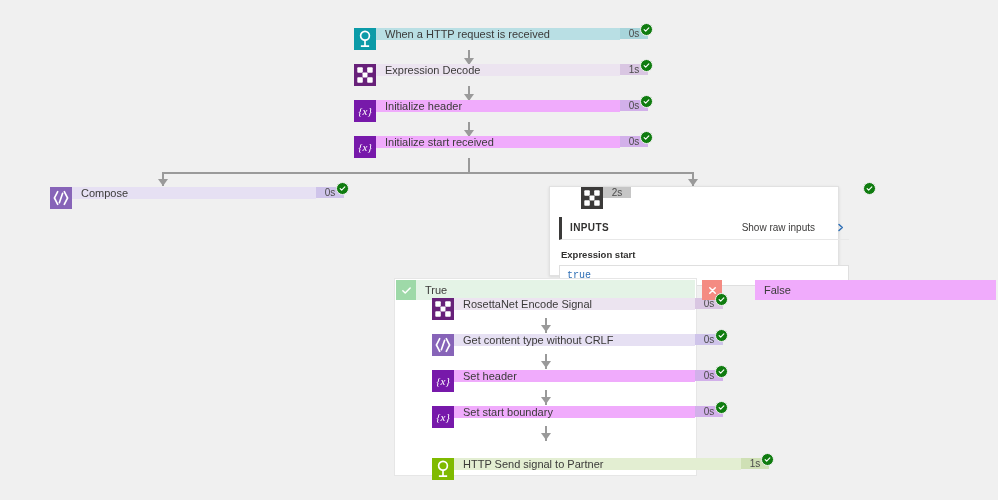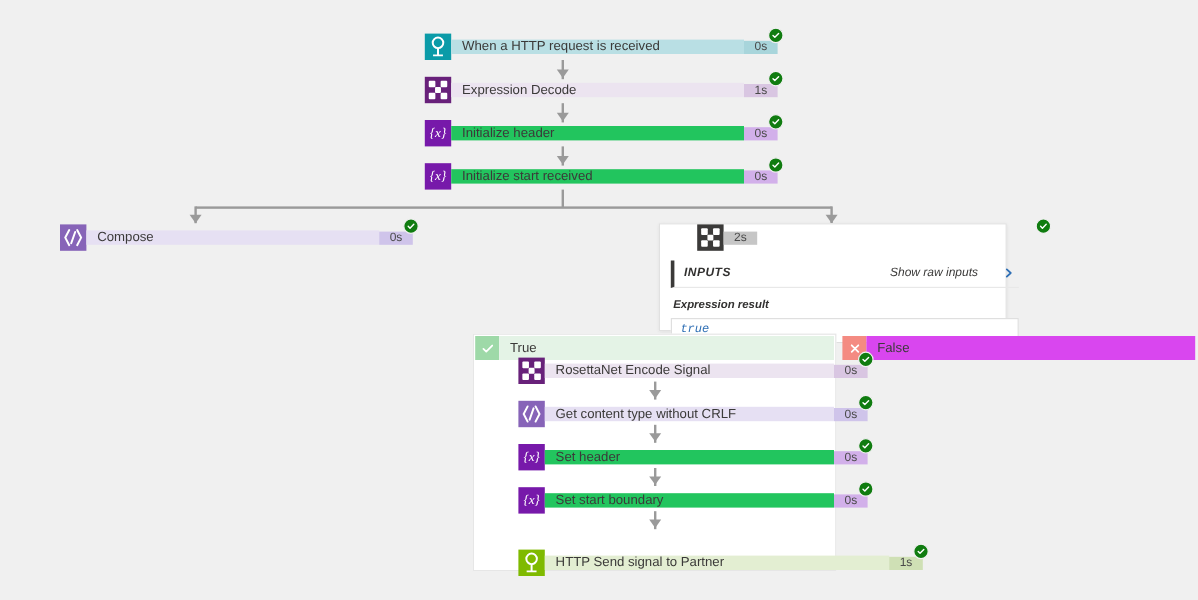--- a/index.html
+++ b/index.html
@@ -6,21 +6,21 @@
   body{
     width:998px;height:500px;
     background:#f0f0f0;
     font-family:"Liberation Sans","DejaVu Sans",sans-serif;
     font-size:11px;color:#333;
     overflow:hidden;position:relative;
   }
   .canvas{position:absolute;inset:0;}
 
   
-  .card{position:absolute;height:22px;display:flex;align-items:center;padding-left:32px;}
+  .card{position:absolute;height:22px;display:flex;align-items:flex-start;padding-left:32px;}
   .card .ico{
     width:22px;height:22px;flex:0 0 22px;
     display:flex;align-items:center;justify-content:center;
     color:#fff;font-size:10px;line-height:1;
   }
   .card .body{
     flex:1;display:flex;align-items:center;
     padding-left:9px;font-size:11px;color:#3b3a39;
     white-space:nowrap;overflow:hidden;
   }
@@ -40,21 +40,21 @@
   
   .v-teal   .ico{background:#0b9ba8;}
   .v-teal   .body{background:#b9dfe4;}
   .v-teal   .dur{background:#a8d5db;}
 
   .v-rosetta .ico{background:#68217a;}
   .v-rosetta .body{background:#ece4f0;}
   .v-rosetta .dur{background:#d9c6e2;}
 
   .v-setvar .ico{background:#7719aa;}
-  .v-setvar .body{background:#22c55e;}
+  .v-setvar .body{background:#f0abfc;}
   .v-setvar .dur{background:#d2b0ea;}
 
   .v-compose .ico{background:#8764b8;}
   .v-compose .body{background:#e6e0f3;}
   .v-compose .dur{background:#cfc4ea;}
 
   .v-http  .ico{background:#7fba00;}
   .v-http  .body{background:#e3eed2;}
   .v-http  .dur{background:#cfe0b5;}
 
@@ -71,21 +71,21 @@
     border-right:5px solid transparent;
     border-top:7px solid #9a9a9a;
   }
 
   
   .panel{
     position:absolute;background:#fff;
     border:1px solid #e1e1e1;box-sizing:border-box;
     box-shadow:0 1px 3px rgba(0,0,0,.10);
   }
-  .panel-inner{padding:8px 10px 12px 10px;font-style:italic;}
+  .panel-inner{padding:8px 10px 12px 10px;}
   .inputs-row{
     display:flex;align-items:center;justify-content:space-between;
     border-bottom:1px solid #e8e8e8;
     border-left:3px solid #3b3a39;
     padding:5px 4px 6px 8px;
   }
   .inputs-lbl{font-size:10px;font-weight:bold;letter-spacing:.4px;color:#323130;}
   .raw-link{display:flex;align-items:center;gap:21px;color:#3b3a39;font-size:10px;cursor:pointer;}
   .raw-link svg{width:9px;height:9px;}
   .expr-lbl{font-size:9.5px;font-weight:bold;color:#323130;margin:9px 0 5px 2px;}
@@ -103,21 +103,21 @@
     width:20px;flex:0 0 20px;display:flex;align-items:center;justify-content:center;
   }
   .scope-hdr .s-ico svg{width:11px;height:11px;}
   .scope-hdr .s-lbl{
     flex:1;display:flex;align-items:center;padding-left:9px;
     font-size:11px;color:#3b3a39;
   }
   .s-true  .s-ico{background:#9ed9a8;}
   .s-true  .s-lbl{background:#e4f3e6;}
   .s-false .s-ico{background:#f48b82;}
-  .s-false .s-lbl{background:#d946ef;}
+  .s-false .s-lbl{background:#f0abfc;margin-left:33px;}
 </style>
 </head>
 <body>
 
 <div class="canvas">
 
   <div class="vline" style="left:468px;top:50px;height:16px;"></div>
   <div class="arrow" style="left:464px;top:58px;"></div>
 
   <div class="vline" style="left:468px;top:86px;height:16px;"></div>
@@ -229,21 +229,21 @@
   <div style="position:absolute;left:549px;top:209px;width:290px;" class="panel-inner">
     <div class="inputs-row">
       <span class="inputs-lbl">INPUTS</span>
       <span class="raw-link">
         <span>Show raw inputs</span>
         <svg viewBox="0 0 12 12">
           <path d="M4 2l4.4 4L4 10" stroke="#2f6fb5" stroke-width="2" fill="none" stroke-linecap="round" stroke-linejoin="round"></path>
         </svg>
       </span>
     </div>
-    <div class="expr-lbl">Expression result</div>
+    <div class="expr-lbl">Expression start</div>
     <div class="expr-box">true</div>
   </div>
 
   <div class="scope boxed" style="left:394px;top:278px;width:303px;height:198px;"></div>
 
   <div class="scope-hdr s-true" style="left:396px;top:280px;width:299px;">
     <div class="s-ico">
       <svg viewBox="0 0 12 12">
           <path d="M2 6.2l2.6 2.6L10 3.2" stroke="#ffffff" stroke-width="1.6" fill="none" stroke-linecap="round" stroke-linejoin="round"></path>
         </svg>

